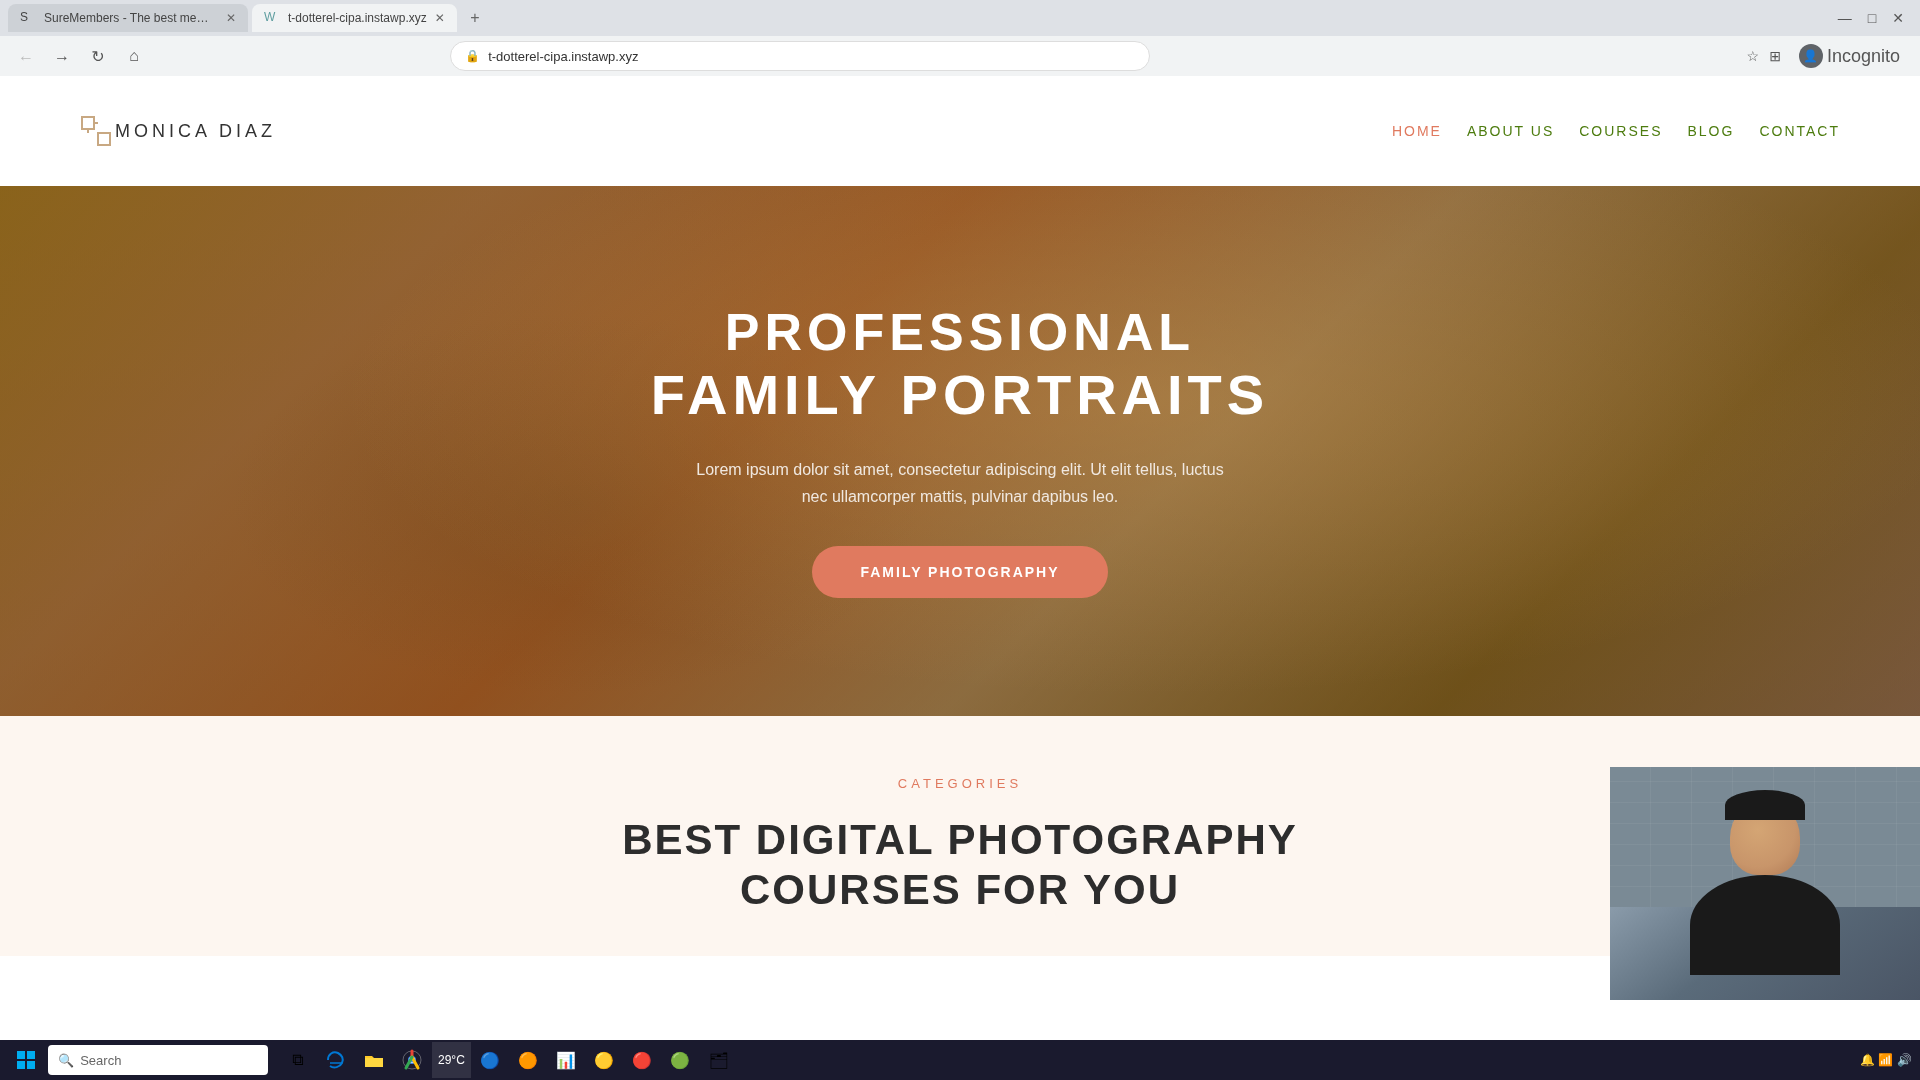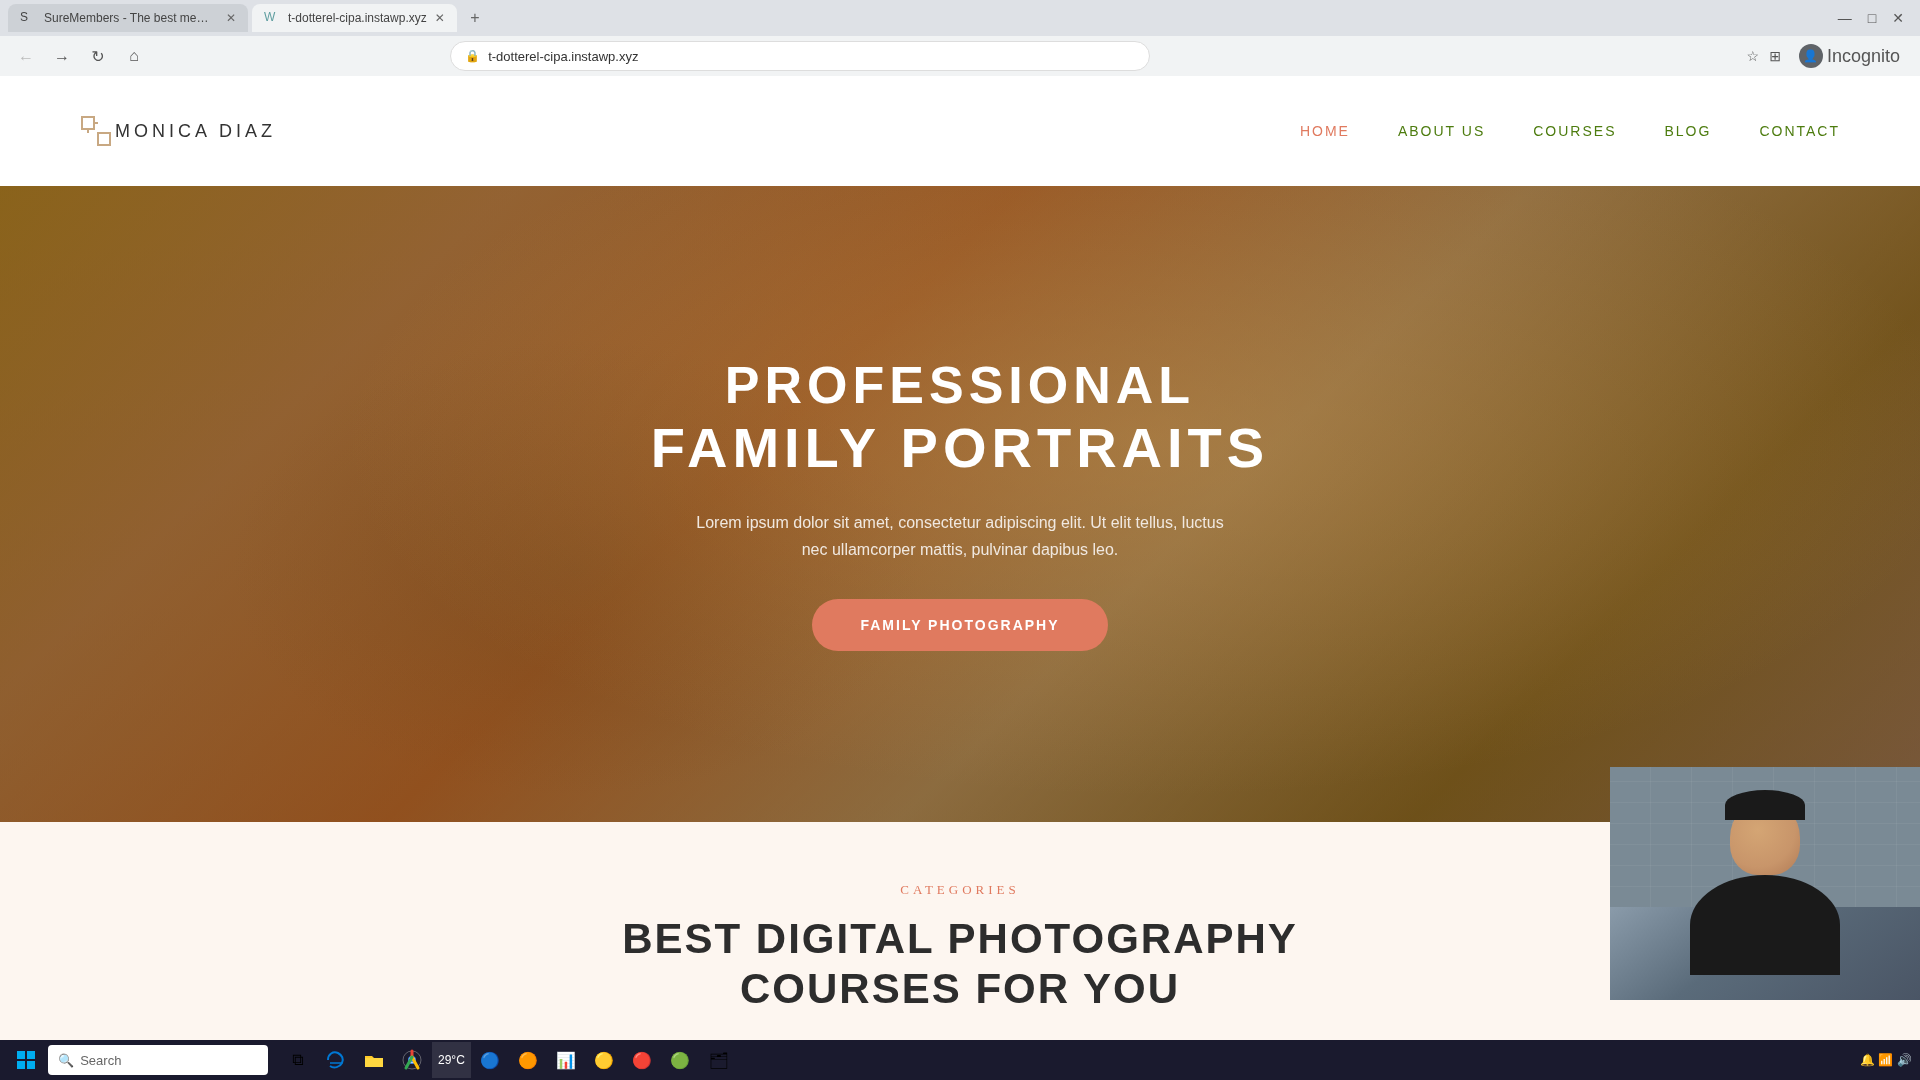--- a/index.html
+++ b/index.html
@@ -187,38 +187,38 @@
     .logo-name {
       font-size: 18px;
       letter-spacing: 4px;
       color: #333;
       font-weight: 400;
     }
 
     .site-nav {
       display: flex;
       align-items: center;
-      gap: 48px;
+      gap: 25px;
     }
 
     .nav-item {
       font-size: 14px;
       letter-spacing: 2px;
       text-decoration: none;
       font-weight: 500;
       cursor: pointer;
     }
 
     .nav-item.active { color: #e07a5f; }
     .nav-item.inactive { color: #4d7c0f; }
 
     
     .hero {
       width: 100%;
-      height: 636px;
+      height: 530px;
       position: relative;
       overflow: hidden;
       display: flex;
       align-items: center;
       justify-content: center;
     }
 
     .hero-bg {
       position: absolute;
       inset: 0;
@@ -298,23 +298,22 @@
     .categories-section {
       background: #fdf6f0;
       padding: 60px 80px 40px;
       text-align: center;
     }
 
     .categories-label {
       font-size: 13px;
       letter-spacing: 4px;
       color: #e07a5f;
-      margin-bottom: 16px;
+      margin-bottom: 24px;
       display: block;
-      font-family: Liberation Serif, serif;
     }
 
     .categories-title {
       font-size: 42px;
       font-weight: 700;
       color: #2d2d2d;
       letter-spacing: 2px;
       line-height: 1.2;
     }
 

